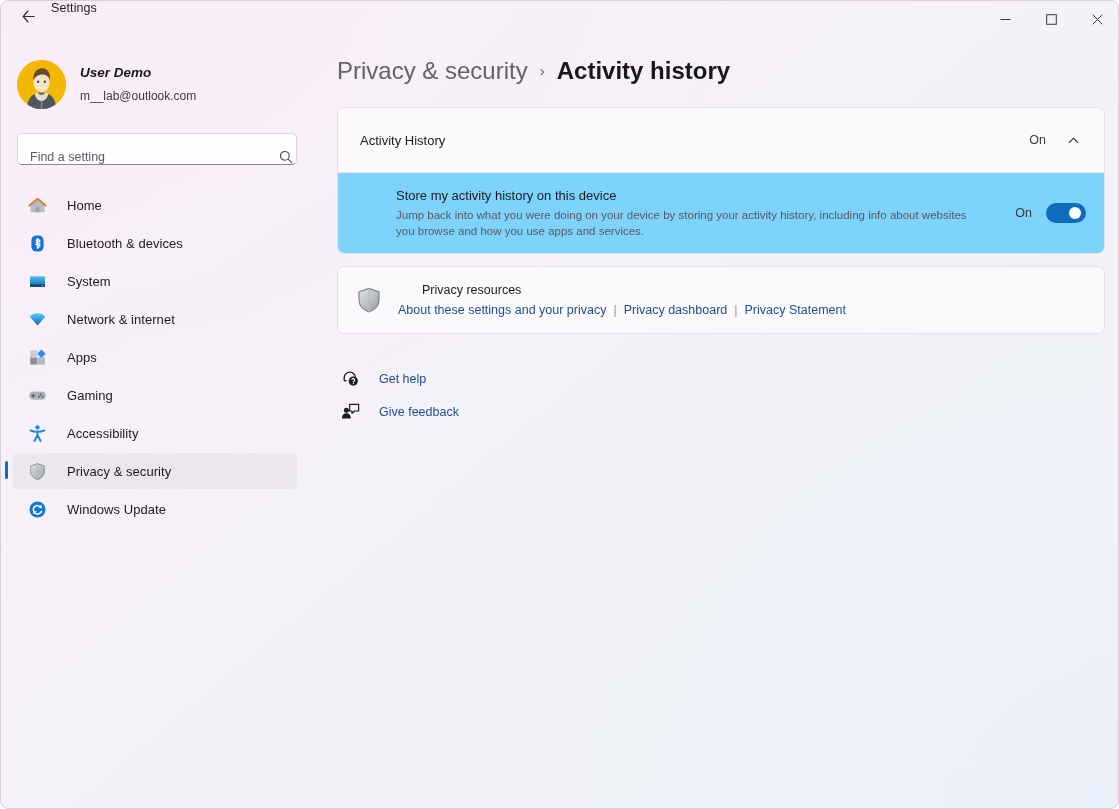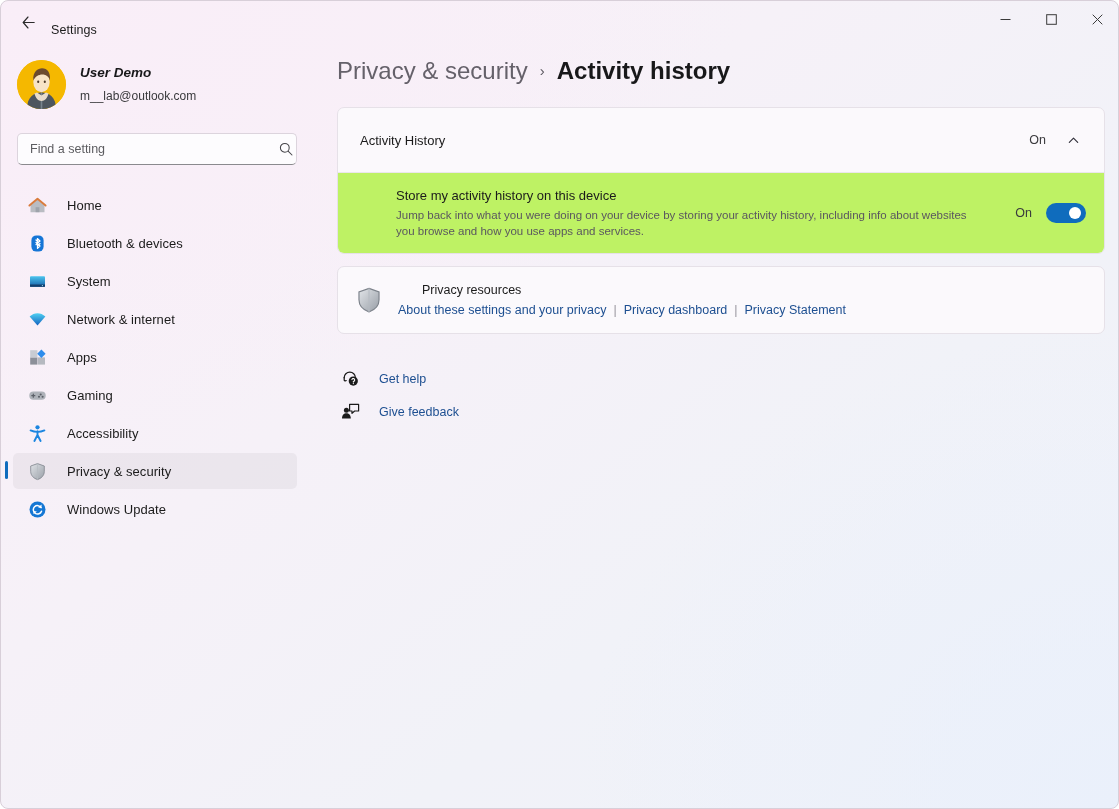--- a/index.html
+++ b/index.html
@@ -25,21 +25,21 @@
     overflow: hidden;
   }
 
   
   .titlebar {
     position: absolute;
     top: 0; left: 0;
     width: 1119px;
     height: 36px;
     display: flex;
-    align-items: flex-end;
+    align-items: flex-start;
   }
   .back-btn {
     width: 34px; height: 30px;
     margin-left: 10px;
     display: flex; align-items: center; justify-content: center;
     border-radius: 5px;
     cursor: pointer;
   }
   .titlebar-title {
     margin-left: 6px;
@@ -97,21 +97,21 @@
   }
 
   .search-wrap {
     margin: 22px 16px 16px 16px;
     height: 32px;
     background: #fdfcfe;
     border: 1px solid #dcd4dd;
     border-bottom: 1px solid #8a8a8e;
     border-radius: 5px;
     display: flex;
-    align-items: center;
+    align-items: flex-end;
     padding: 0 3px 0 12px;
   }
   .search-input {
     flex: 1;
     border: none;
     outline: none;
     background: transparent;
     font-family: "Liberation Sans", sans-serif;
     font-size: 12.5px;
     color: #1b1b1b;
@@ -196,21 +196,21 @@
 
   .card-row {
     display: flex;
     align-items: center;
     padding: 0 18px 0 22px;
     min-height: 64px;
   }
   .card-row.header { min-height: 64px; cursor: pointer; }
   .card-row.sub {
     border-top: 1px solid #ebe7ec;
-    background: #bef264;
+    background: #7dd3fc;
     padding: 14px 18px 14px 58px;
     min-height: 68px;
     align-items: center;
   }
   .row-title {
     font-size: 13px;
     color: #1b1b1b;
   }
   .row-grow { flex: 1; }
   .row-right {

